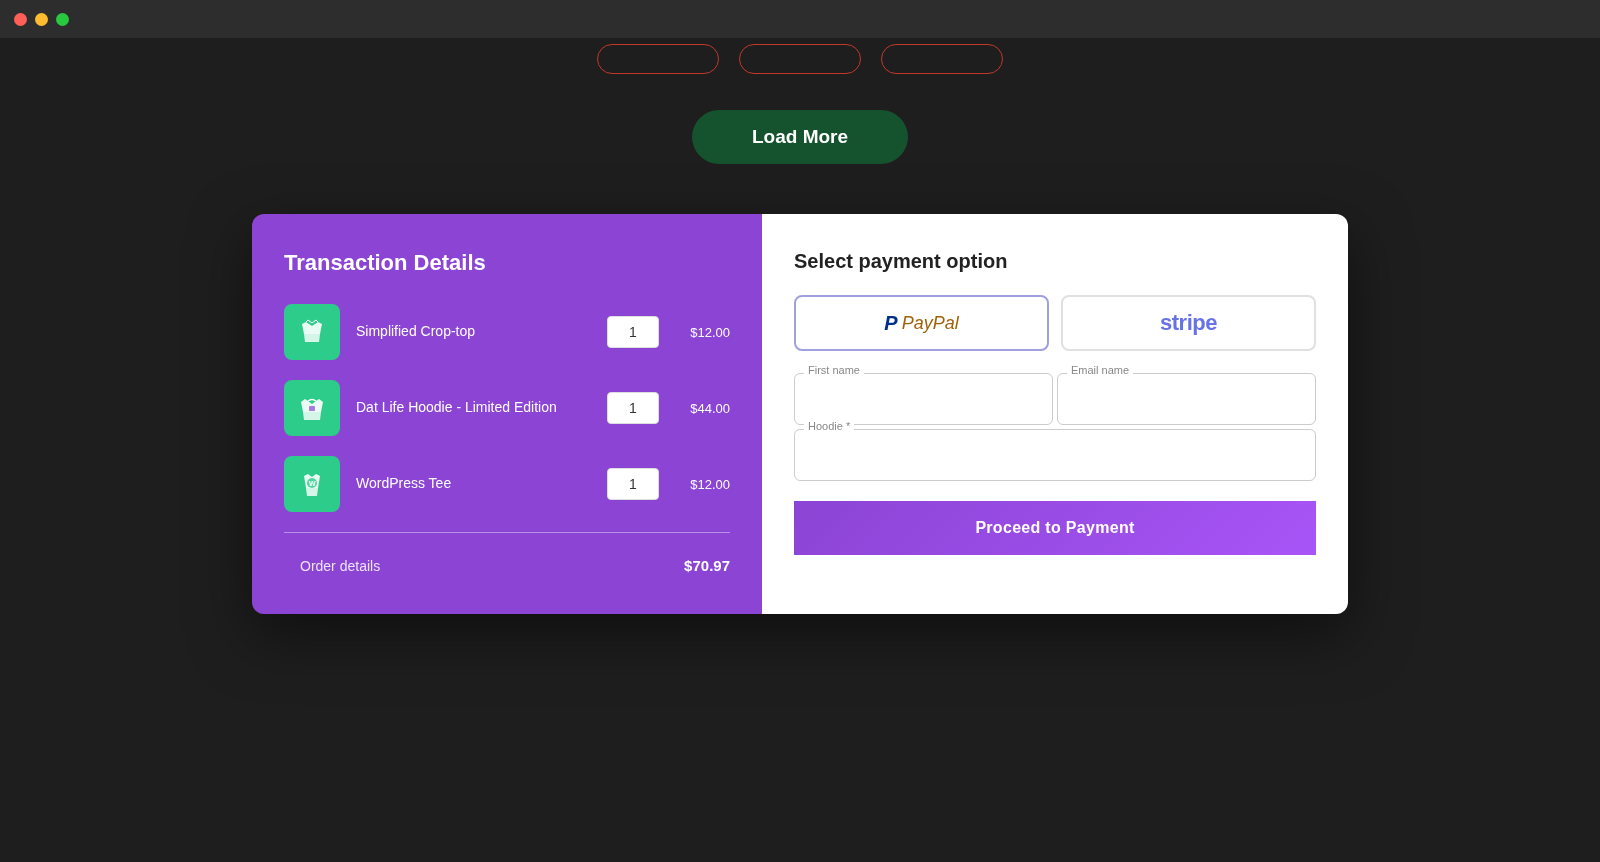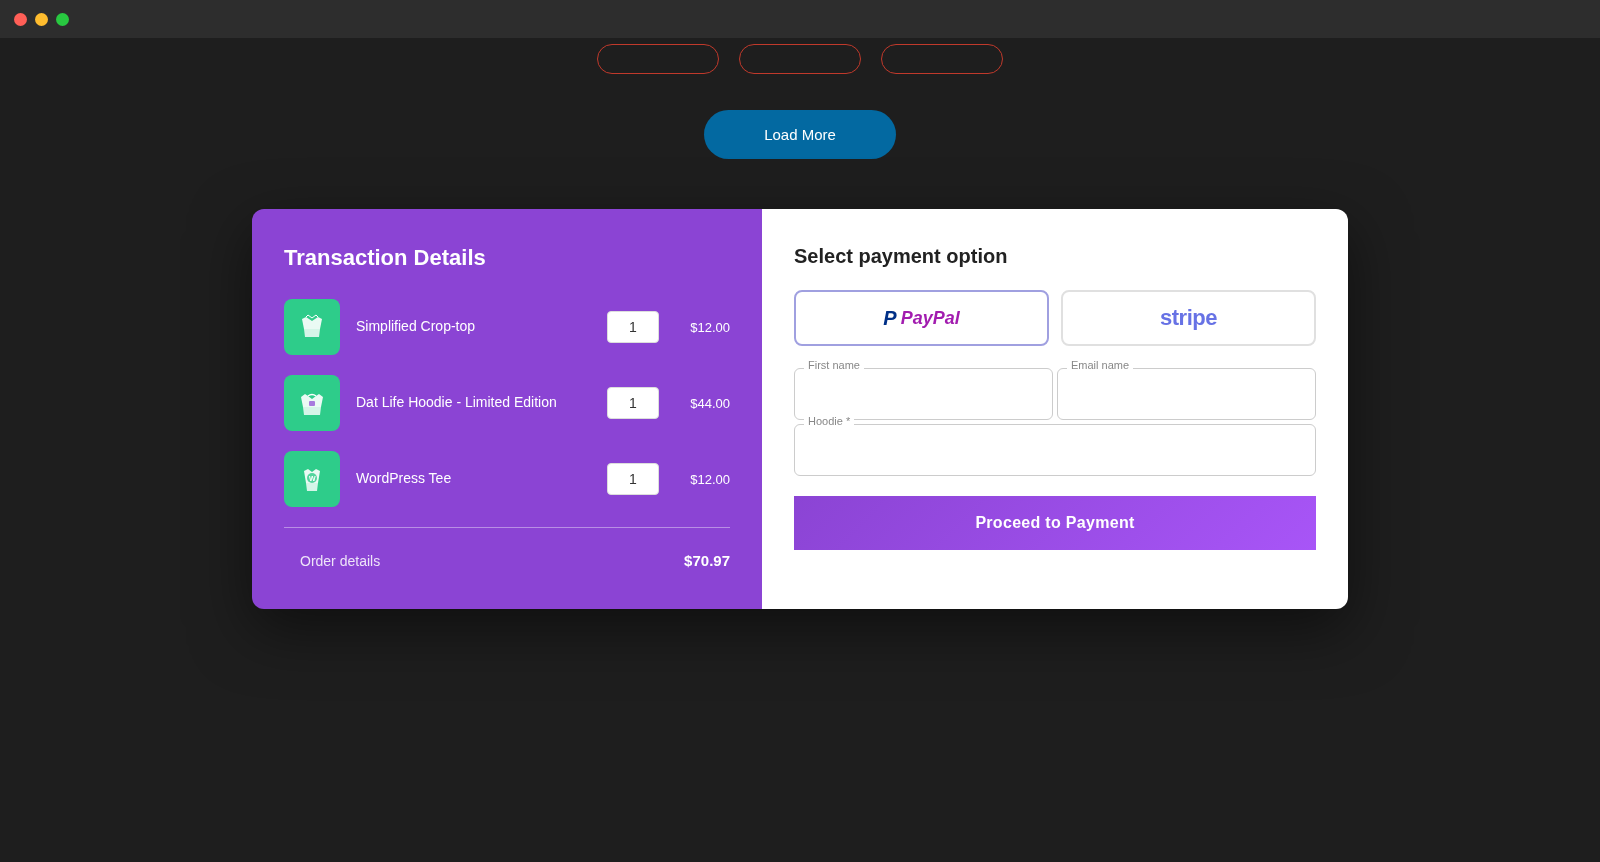--- a/index.html
+++ b/index.html
@@ -51,27 +51,27 @@
     
     .main-content {
       display: flex;
       flex-direction: column;
       align-items: center;
       padding-top: 30px;
     }
 
     
     .load-more-btn {
-      background: #0369a1;
+      background: #14532d;
       color: #fff;
       border: none;
       border-radius: 30px;
       padding: 16px 60px;
-      font-size: 15px;
-      font-weight: 400;
+      font-size: 19px;
+      font-weight: 700;
       cursor: pointer;
       margin-bottom: 50px;
     }
 
     
     .modal-container {
       display: flex;
       width: 1096px;
       border-radius: 12px;
       overflow: hidden;
@@ -213,23 +213,23 @@
     }
 
     .paypal-p {
       color: #003087;
       font-size: 20px;
       font-weight: 800;
       font-style: italic;
     }
 
     .paypal-text {
-      color: #a21caf;
+      color: #a16207;
       font-size: 18px;
-      font-weight: 700;
+      font-weight: 400;
       font-style: italic;
       text-align: right;
     }
 
     .stripe-logo {
       color: #6772e5;
       font-size: 22px;
       font-weight: 700;
       letter-spacing: -0.5px;
     }

